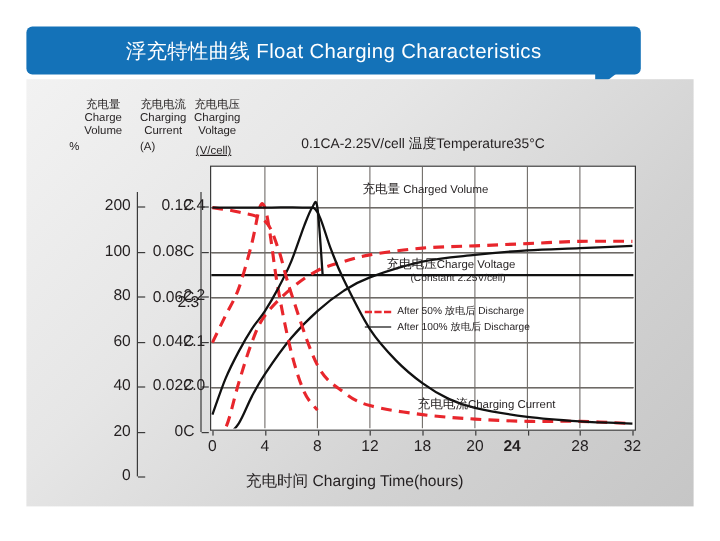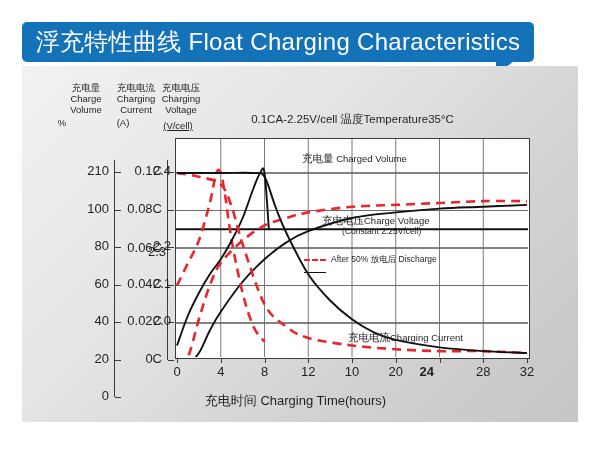--- a/index.html
+++ b/index.html
@@ -16,21 +16,21 @@
     background:#1472b8;border-radius:5px;
   }
   .banner-tail{
     position:absolute;left:496px;top:61px;width:0;height:0;
     border-left:18px solid #1472b8;
     border-bottom:14px solid transparent;
   }
   .banner-text{
     position:absolute;left:0;top:0;width:512px;height:40px;
     display:flex;align-items:center;justify-content:center;
-    color:#ffffff;font-size:24px;letter-spacing:.3px;white-space:nowrap;
+    color:#ffffff;font-size:17px;letter-spacing:.3px;white-space:nowrap;
   }
 
   
   .panel{
     position:absolute;left:22px;top:66px;width:556px;height:356px;
     background:linear-gradient(135deg,#f2f2f2 0%,#e6e6e6 35%,#d2d2d2 70%,#c6c6c6 100%);
   }
 
   
   .axis-head{position:absolute;text-align:center;font-size:9.5px;color:#231f20;line-height:11px;white-space:nowrap;}
@@ -110,21 +110,21 @@
       <div class="ticklbl" style="width: 56px; left: 53px; top: 350.5px;">20</div>
       <div class="tick" style="left: 115px; top: 322px;"></div>
       <div class="ticklbl" style="width: 56px; left: 53px; top: 313px;">40</div>
       <div class="tick" style="left: 115px; top: 284.5px;"></div>
       <div class="ticklbl" style="width: 56px; left: 53px; top: 275.5px;">60</div>
       <div class="tick" style="left: 115px; top: 247px;"></div>
       <div class="ticklbl" style="width: 56px; left: 53px; top: 238px;">80</div>
       <div class="tick" style="left: 115px; top: 209.5px;"></div>
       <div class="ticklbl" style="width: 56px; left: 53px; top: 200.5px;">100</div>
       <div class="tick" style="left: 115px; top: 172px;"></div>
-      <div class="ticklbl" style="width: 56px; left: 53px; top: 163px;">210</div>
+      <div class="ticklbl" style="width: 56px; left: 53px; top: 163px;">200</div>
       <div class="vaxis" style="left: 167px; top: 160px; height: 199.5px;"></div>
       <div class="tick" style="left: 168px; top: 359.5px;"></div>
       <div class="ticklbl" style="width: 56px; left: 106px; top: 350.5px;">0C</div>
       <div class="tick" style="left: 168px; top: 322px;"></div>
       <div class="ticklbl" style="width: 56px; left: 106px; top: 313px;">0.02C</div>
       <div class="tick" style="left: 168px; top: 284.5px;"></div>
       <div class="ticklbl" style="width: 56px; left: 106px; top: 275.5px;">0.04C</div>
       <div class="tick" style="left: 168px; top: 247px;"></div>
       <div class="ticklbl" style="width: 56px; left: 106px; top: 240px;">0.06C</div>
       <div class="tick" style="left: 168px; top: 209.5px;"></div>
@@ -185,38 +185,39 @@
       <div class="ann-sub" style="padding-left:12px;">(Constant 2.25V/cell)</div>
     </div>
 
     <div class="legend" style="left:128px;top:114px;">
       <div class="legend-row">
         <span class="sw sw-dash"></span>
         <span>After 50%  放电后 Discharge</span>
       </div>
       <div class="legend-row">
         <span class="sw sw-solid"></span>
+        <span>After 100%  放电后 Discharge</span>
       </div>
     </div>
 
     <div class="ann" style="left:130px;top:193px;margin-left:42px;">
       <span class="cn">充电电流</span><span>Charging Current</span>
     </div>
   </div>
 
   <div id="xtick-layer">
       <div class="ticklbl" style="width: 40px; text-align: center; left: 157px; top: 364px;">0</div>
       <div class="tick" style="width: 1px; height: 4px; left: 177px; top: 359px;"></div>
       <div class="ticklbl" style="width: 40px; text-align: center; left: 200.75px; top: 364px;">4</div>
       <div class="tick" style="width: 1px; height: 4px; left: 220.75px; top: 359px;"></div>
       <div class="ticklbl" style="width: 40px; text-align: center; left: 244.5px; top: 364px;">8</div>
       <div class="tick" style="width: 1px; height: 4px; left: 264.5px; top: 359px;"></div>
       <div class="ticklbl" style="width: 40px; text-align: center; left: 288.25px; top: 364px;">12</div>
       <div class="tick" style="width: 1px; height: 4px; left: 308.25px; top: 359px;"></div>
-      <div class="ticklbl" style="width: 40px; text-align: center; left: 332px; top: 364px;">10</div>
+      <div class="ticklbl" style="width: 40px; text-align: center; left: 332px; top: 364px;">18</div>
       <div class="tick" style="width: 1px; height: 4px; left: 352px; top: 359px;"></div>
       <div class="ticklbl" style="width: 40px; text-align: center; left: 375.75px; top: 364px;">20</div>
       <div class="tick" style="width: 1px; height: 4px; left: 395.75px; top: 359px;"></div>
       <div class="ticklbl" style="width: 40px; text-align: left; left: 419.5px; top: 364px; font-weight: bold;">24</div>
       <div class="tick" style="width: 1px; height: 4px; left: 439.5px; top: 359px;"></div>
       <div class="ticklbl" style="width: 40px; text-align: center; left: 463.25px; top: 364px;">28</div>
       <div class="tick" style="width: 1px; height: 4px; left: 483.25px; top: 359px;"></div>
       <div class="ticklbl" style="width: 40px; text-align: center; left: 507px; top: 364px;">32</div>
       <div class="tick" style="width: 1px; height: 4px; left: 527px; top: 359px;"></div>
     </div>

